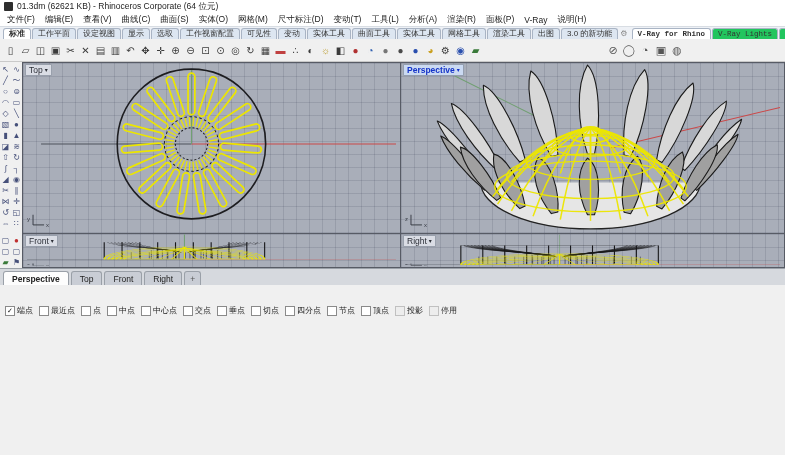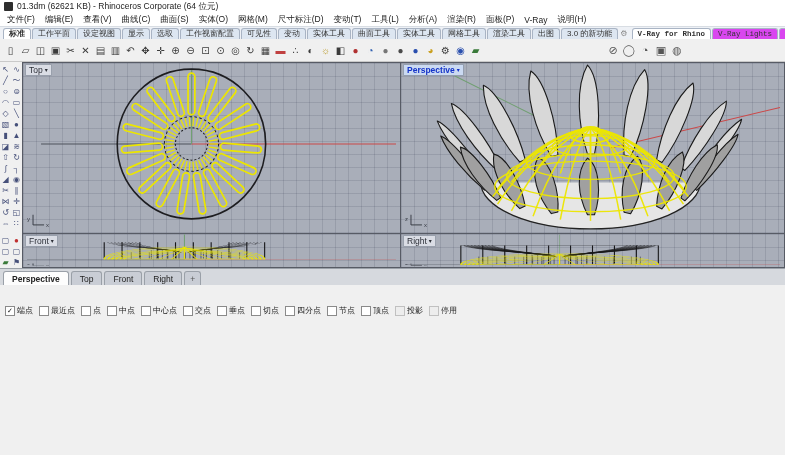--- a/index.html
+++ b/index.html
@@ -16,21 +16,21 @@
   .history{height:11px;background:#fff;border-top:1px solid #e6e6e6;font-size:8px;color:#333;padding:0 5px;display:flex;align-items:center;flex:0 0 auto;}
   .cmdline{height:10px;background:#fff;font-size:8px;padding:0 5px;display:flex;align-items:center;flex:0 0 auto;}
   .caret{width:1px;height:7px;background:#333;margin-left:1px;}
 
   .tabrow{height:12px;background:#eef1f6;display:flex;align-items:flex-end;padding:0 3px;gap:1px;border-top:1px solid #d8dde3;flex:0 0 auto;}
   .tab{padding:0 5px;font-size:8px;background:#dde6f1;border:1px solid #a9b4c4;border-bottom:none;border-radius:3px 3px 0 0;color:#333;height:10px;line-height:10px;white-space:nowrap;}
   .tab.active{background:#fff;font-weight:bold;}
   .tab-spacer{flex:1;}
   .gearglyph{font-size:8px;color:#8a8a8a;margin:0 3px 1px 0;}
   .vraytabs{display:flex;gap:1px;align-items:flex-end;width:176px;flex:0 0 auto;}
-  .vraytabs .tab{font-family:"Liberation Mono","DejaVu Sans Mono",monospace;font-size:7.5px;background:#d946ef;}
+  .vraytabs .tab{font-family:"Liberation Mono","DejaVu Sans Mono",monospace;font-size:7.5px;background:#22c55e;}
   .vraytabs .tab.active{background:#fff;}
 
   .iconrow{height:22px;background:#f0f0f0;display:flex;align-items:center;padding:0 3px;border-bottom:1px solid #c9c9c9;flex:0 0 auto;}
   .mainicons{display:flex;align-items:center;}
   .tbicon{width:15px;height:16px;display:flex;align-items:center;justify-content:center;font-size:10px;color:#3c3c3c;}
   .iconrow .spacer{flex:1;}
   .vrayicons{display:flex;align-items:center;width:176px;gap:2px;flex:0 0 auto;}
   .vricon{width:14px;height:14px;display:flex;align-items:center;justify-content:center;font-size:11px;color:#555;}
 
   .main{flex:1;display:flex;min-height:0;}

